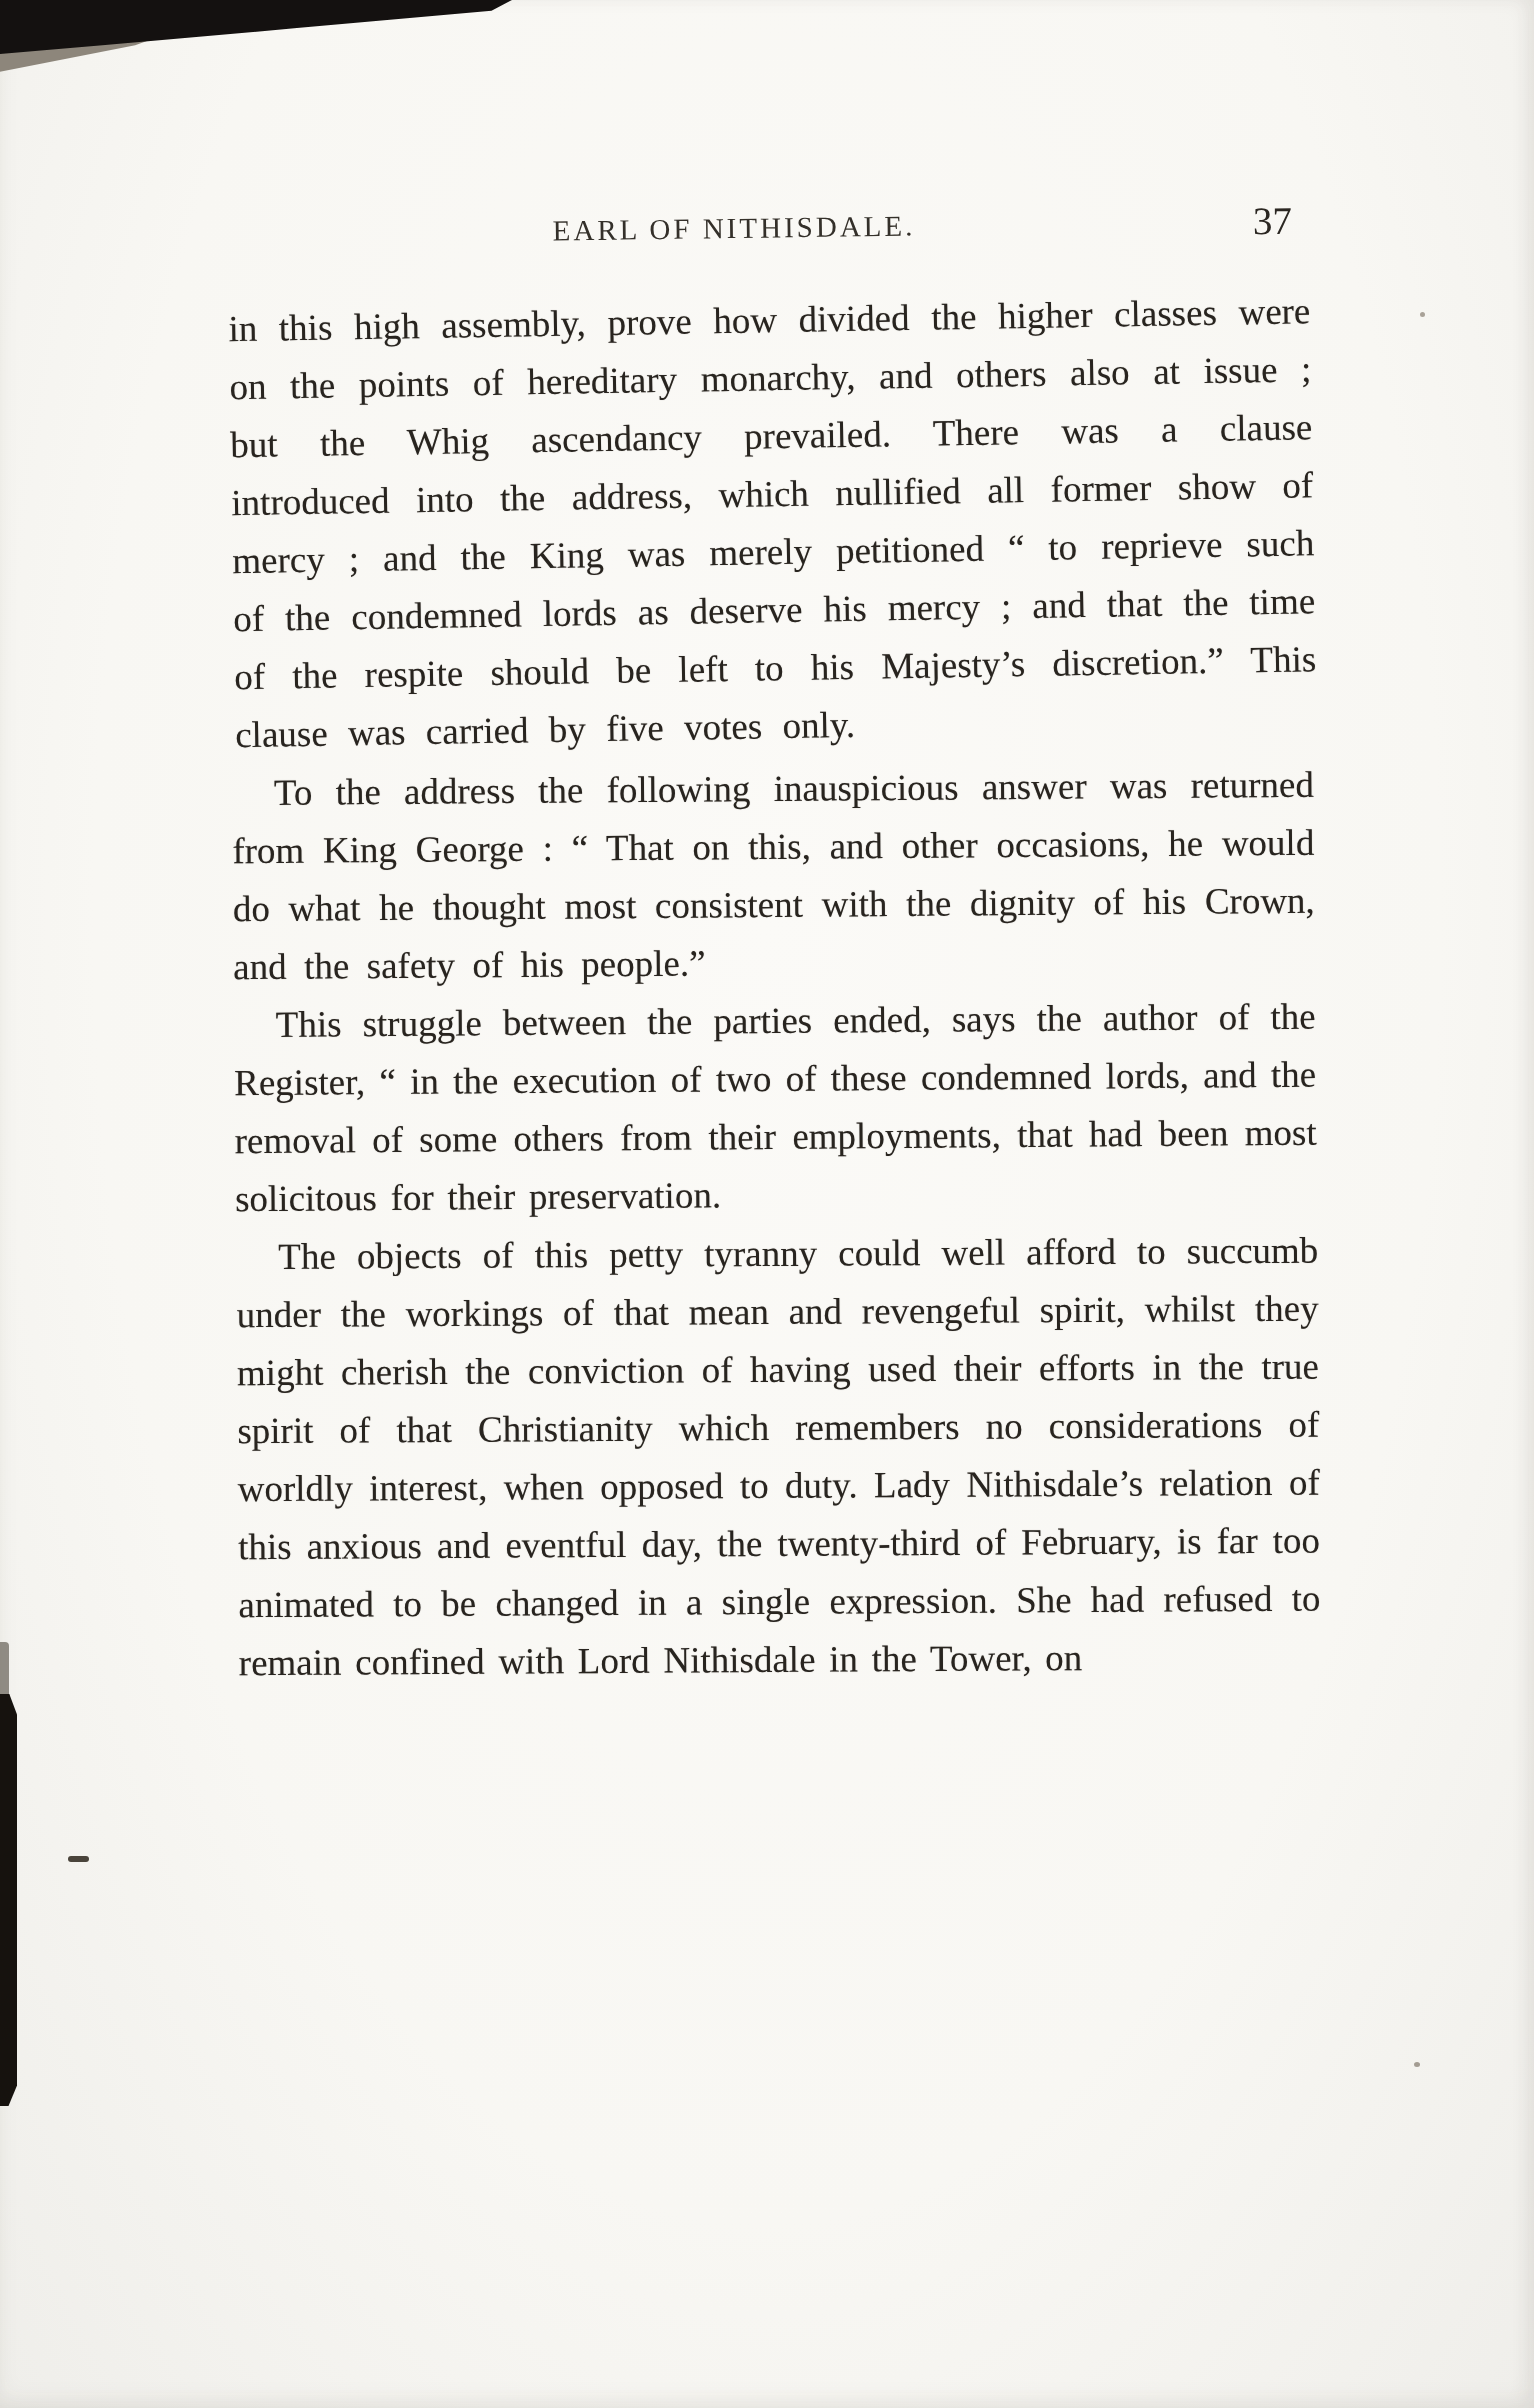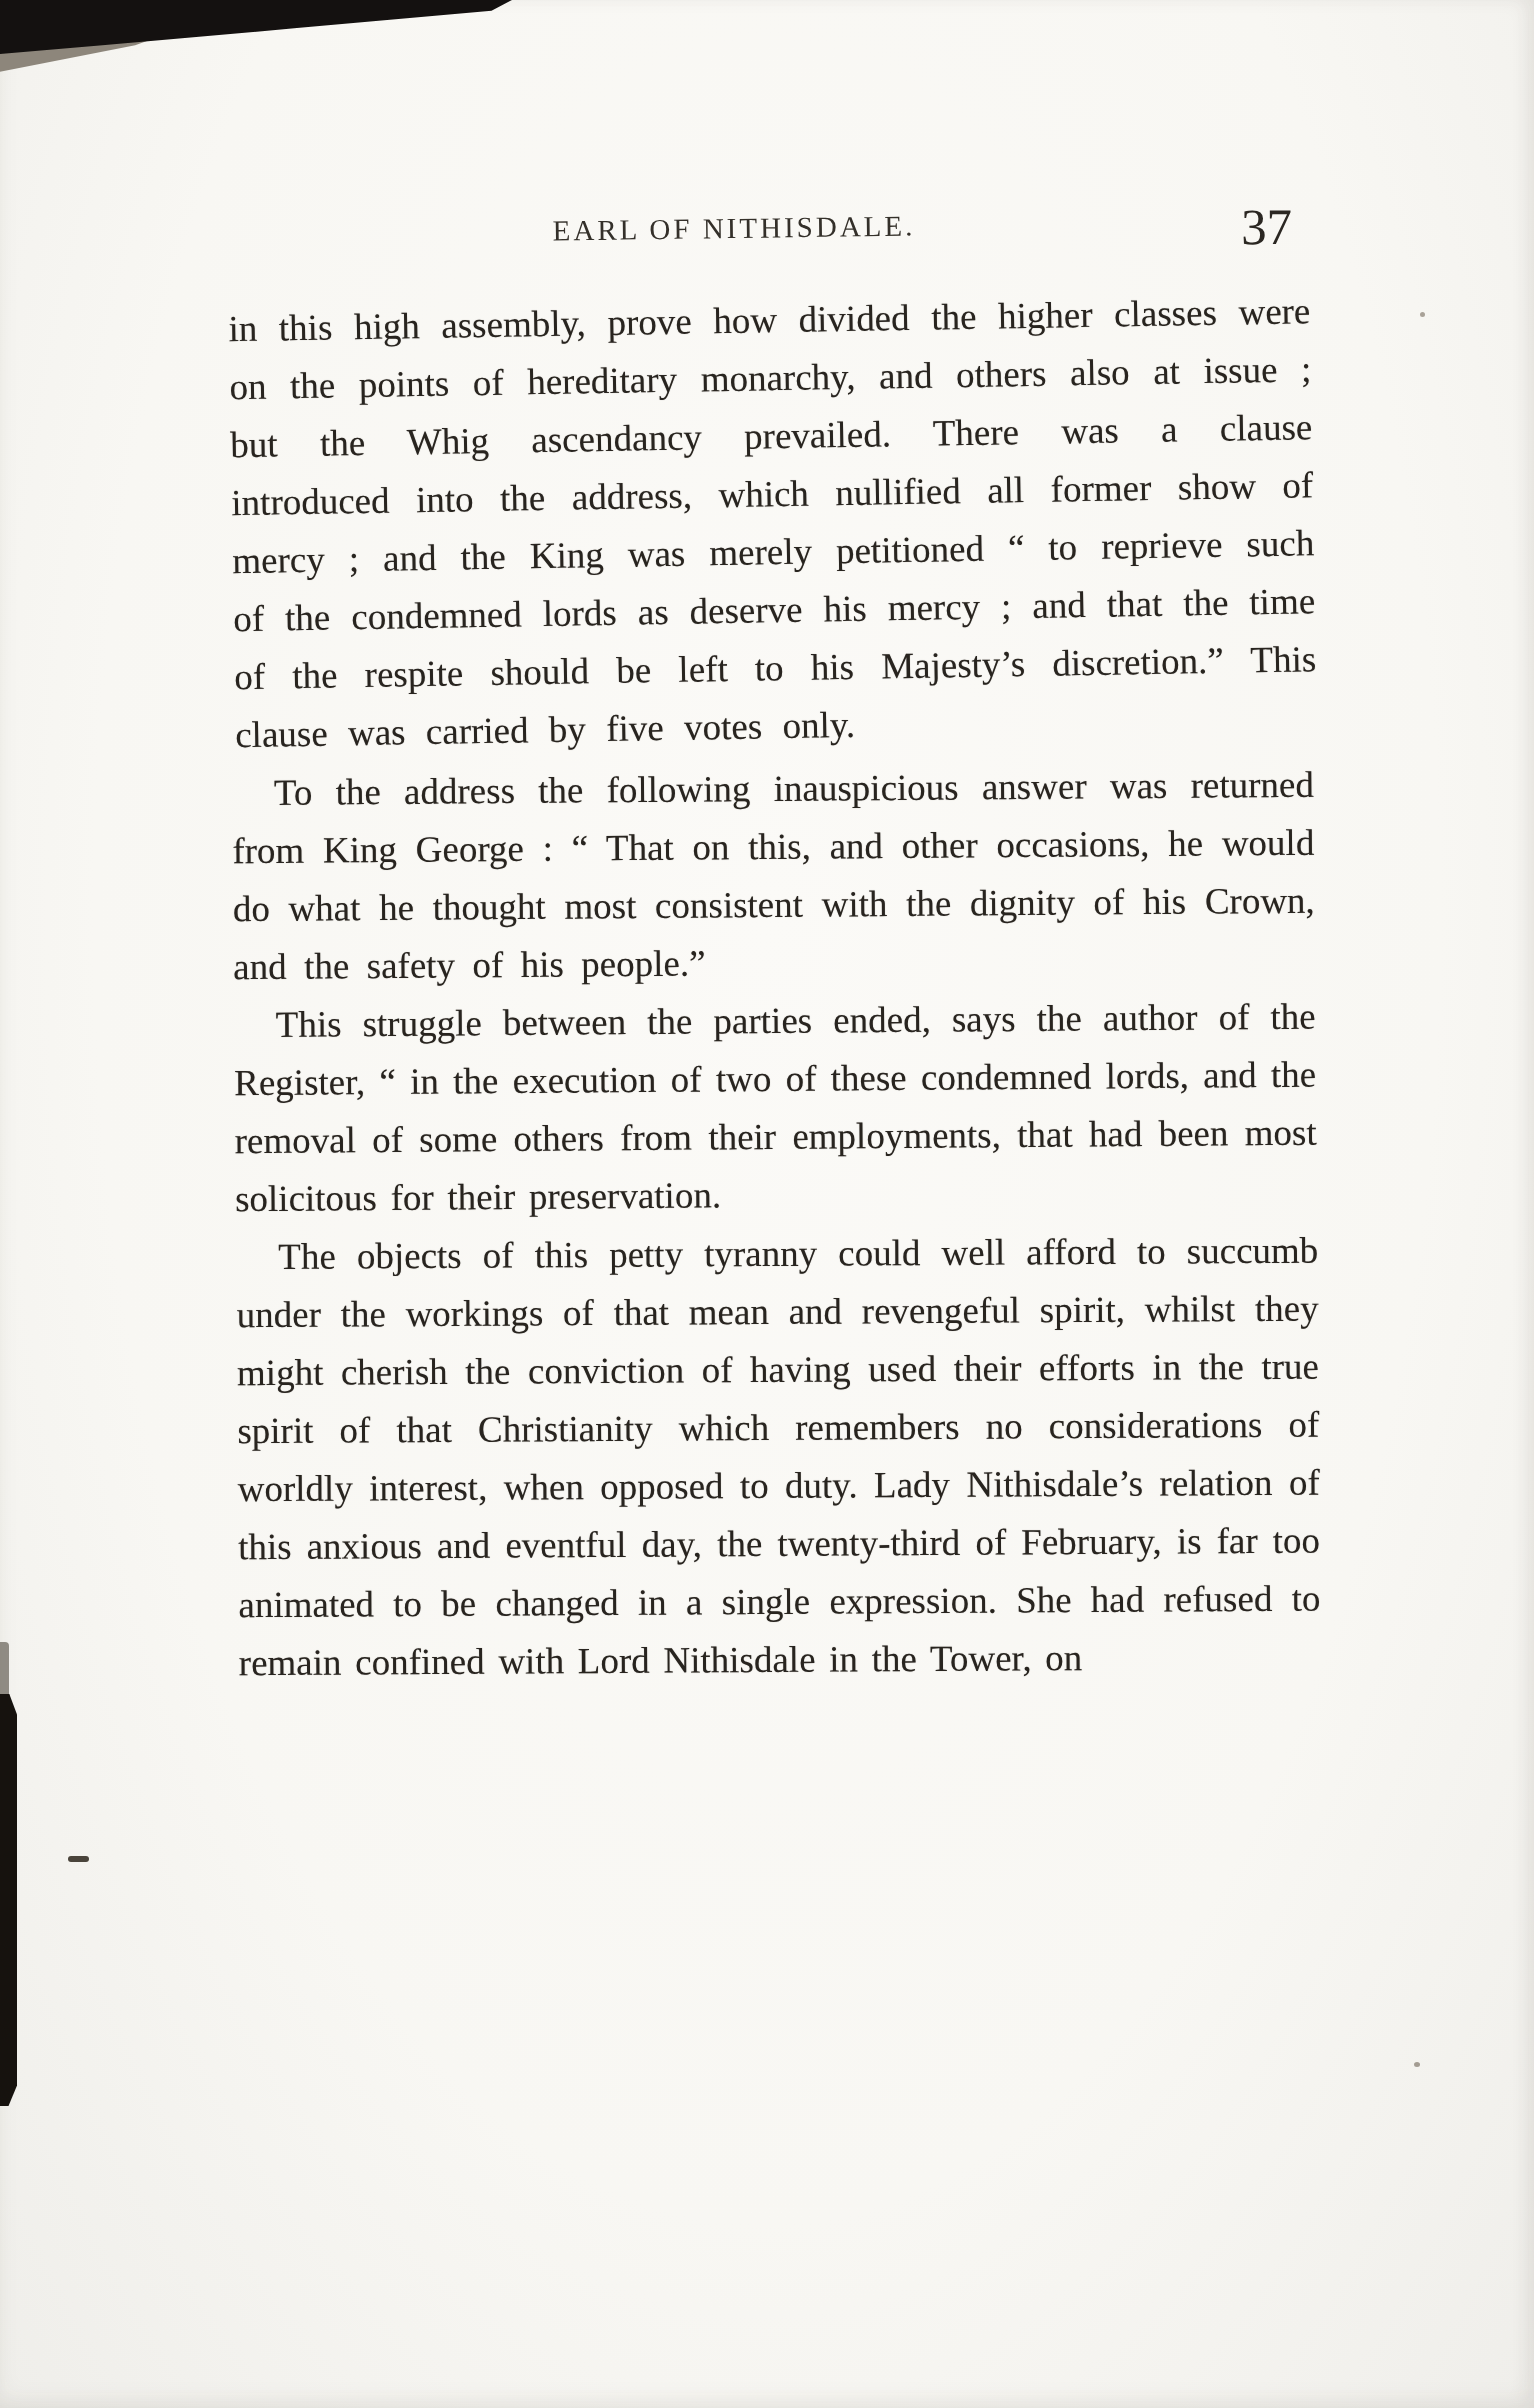--- a/index.html
+++ b/index.html
@@ -62,21 +62,21 @@
     text-align: center;
     margin-right: 70px;
     font-size: 29px;
     letter-spacing: 3px;
     color: #34302a;
     transform: rotate(-0.8deg);
   }
   .page-number {
     position: absolute;
     right: 18px; top: -14px;
-    font-size: 51px;
+    font-size: 39px;
     color: #2b2722;
     transform: rotate(-0.5deg);
   }
 
   
   .text-block {
     position: absolute;
     top: 296px; left: 228px;
     width: 1082px;
     transform: rotate(-0.45deg);

